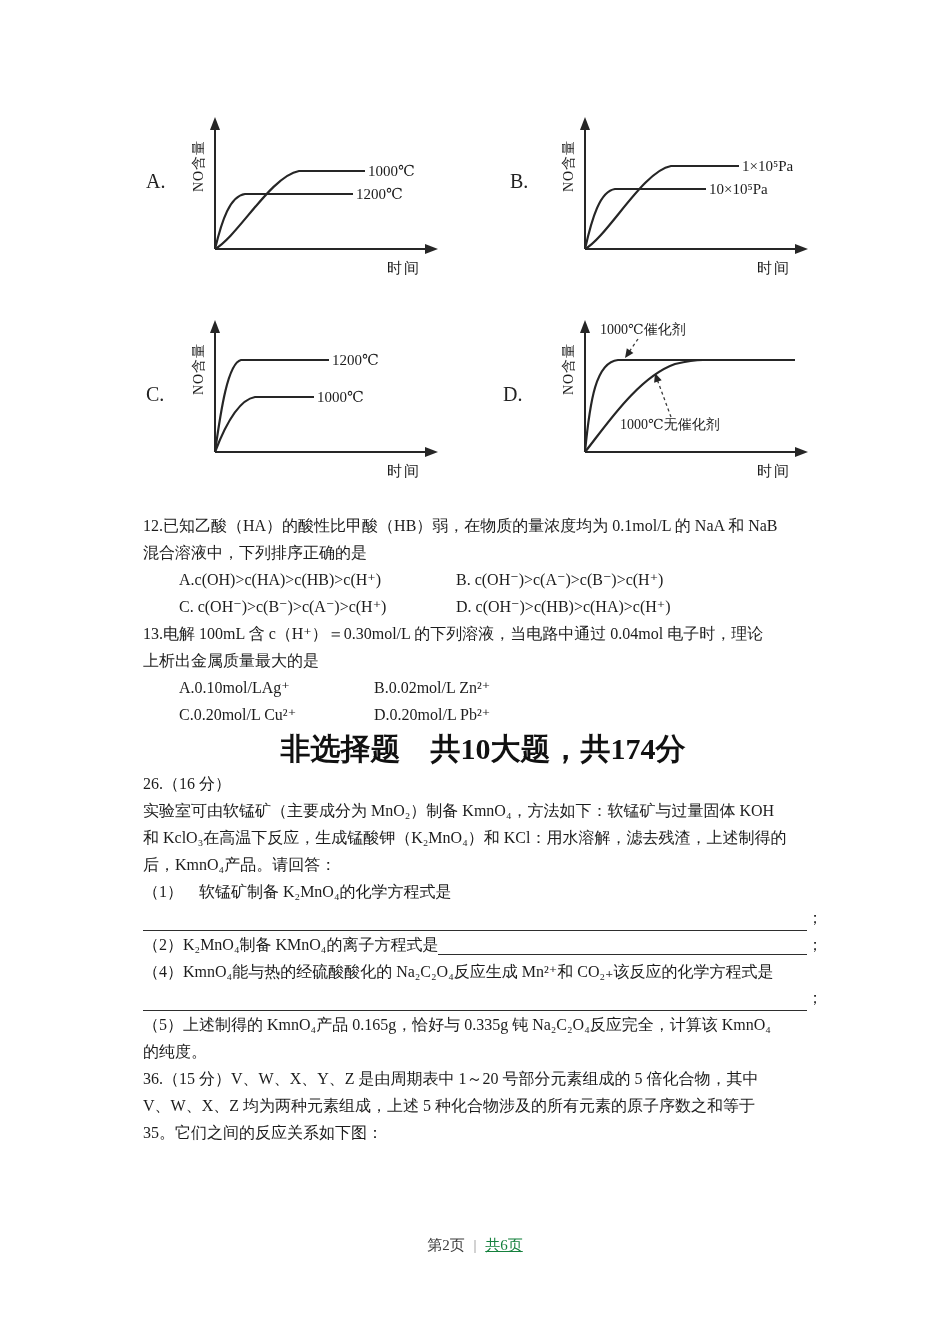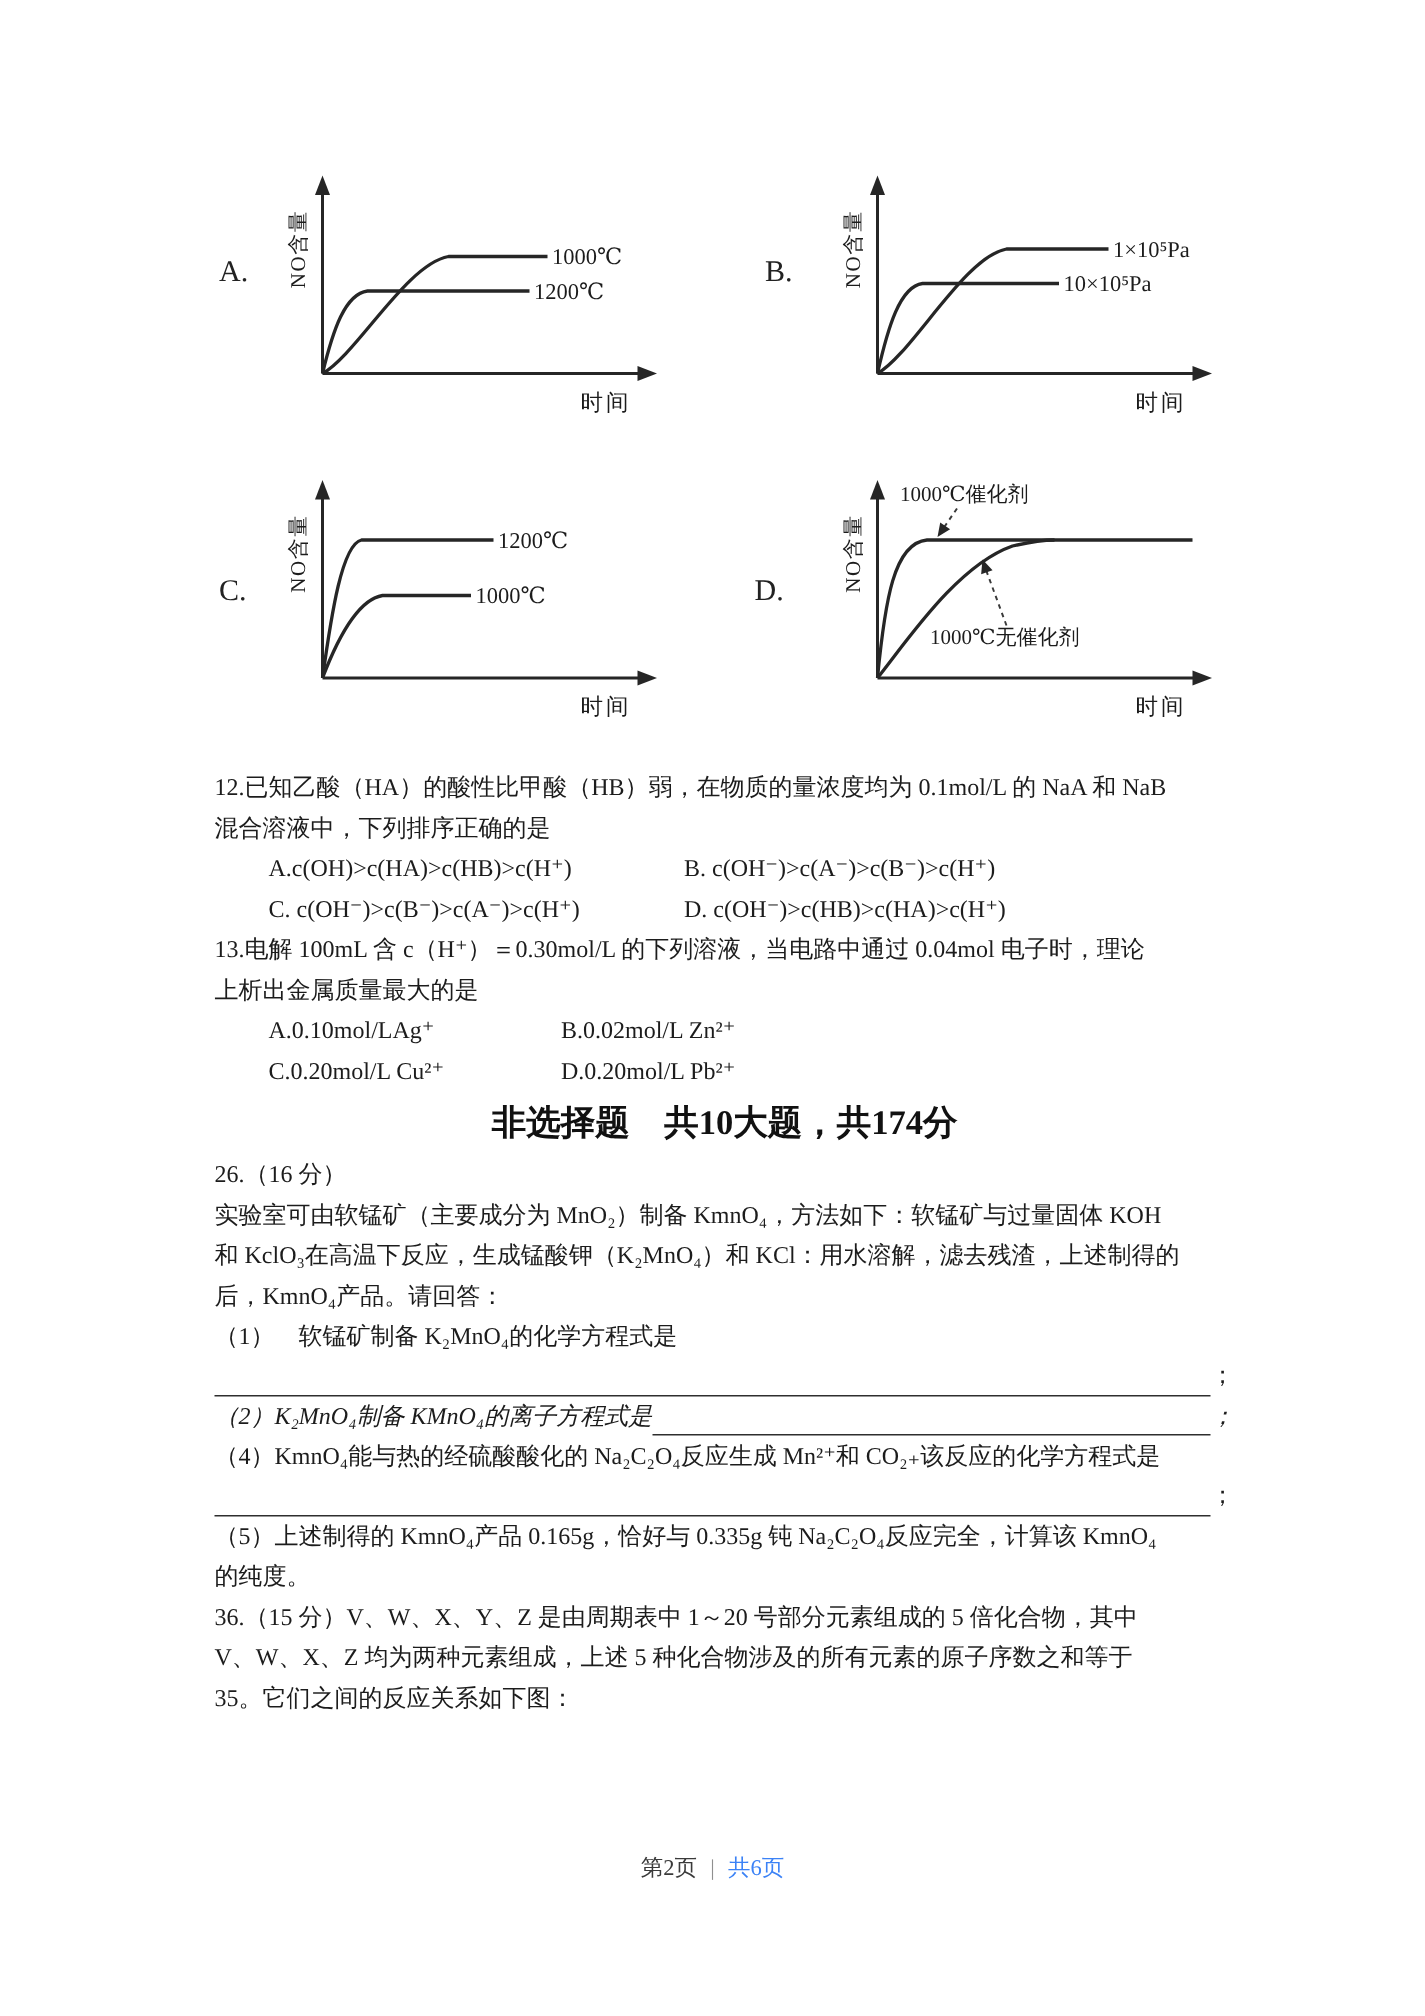--- a/index.html
+++ b/index.html
@@ -13,29 +13,29 @@
   svg.graph .ld{stroke:#3a3a3a;stroke-width:1.3;stroke-dasharray:3,3;fill:none;}
   svg.graph text{font-size:15px;fill:#1c1c1c;font-family:"Liberation Serif","DejaVu Serif",serif;}
   svg.graph text.yl{font-size:14px;letter-spacing:1px;}
   svg.graph text.xl{font-size:15px;letter-spacing:2px;}
   svg.graph text.an{font-size:14px;}
   .col{position:absolute;left:143px;top:512px;width:680px;font-size:16px;}
   .ln{line-height:27px;white-space:nowrap;}
   .optrow{display:flex;line-height:27px;white-space:nowrap;margin-left:36px;}
   .optrow .c1w{width:277px;}
   .optrow .c1n{width:195px;}
-  .hdr{font-weight:bold;font-size:23px;text-align:center;line-height:42px;white-space:nowrap;color:#111;}
+  .hdr{font-weight:bold;font-size:30px;text-align:center;line-height:42px;white-space:nowrap;color:#111;}
   .blankrow{display:flex;align-items:flex-end;height:26px;line-height:26px;}
   .blankrow .bline{flex:1;border-bottom:1.5px solid #2e2e2e;height:22px;}
-  .inlineblank{display:flex;align-items:center;line-height:27px;font-style:italic;}
+  .inlineblank{display:flex;align-items:flex-start;line-height:27px;}
   .inlineblank .txt{white-space:nowrap;}
   .inlineblank .bline{flex:1;border-bottom:1.5px solid #2e2e2e;height:23px;}
   .footer{position:absolute;left:0;right:0;top:1236px;text-align:center;font-size:15px;color:#3a3a3a;}
   .footer .sep{color:#8f8f8f;padding:0 5px;}
-  .footer .tot{color:#3b82f6;}
+  .footer .tot{color:#15803d;text-decoration:underline;}
 </style>
 </head>
 <body>
 
 <div class="page">
 
   <div class="letter" style="left:146px;top:170px">A.</div>
   <div class="letter" style="left:510px;top:170px">B.</div>
   <div class="letter" style="left:146px;top:383px">C.</div>
   <div class="letter" style="left:503px;top:383px">D.</div>

